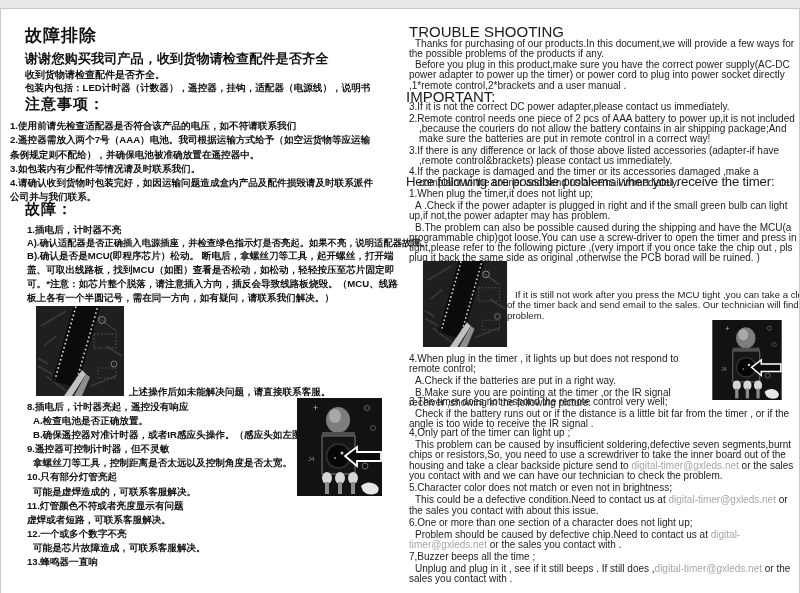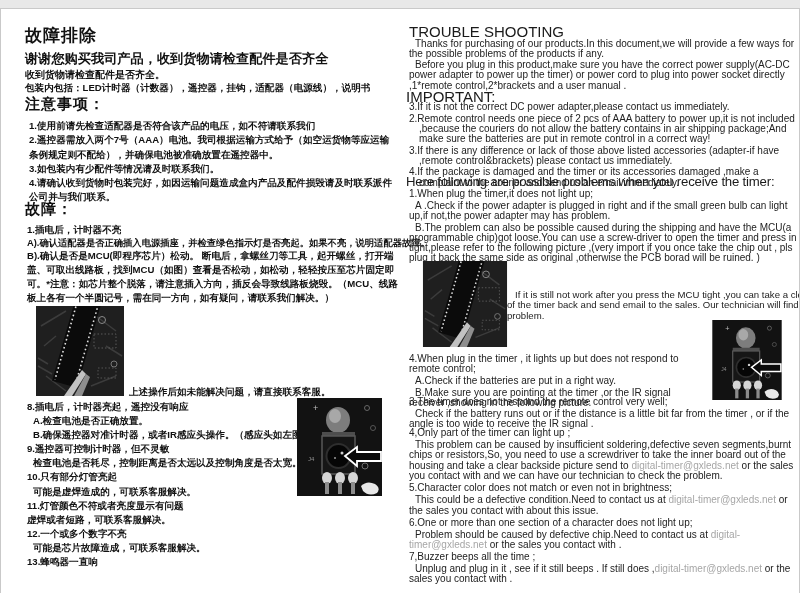--- a/index.html
+++ b/index.html
@@ -39,21 +39,21 @@
 <body>
 
 <div id="page">
 
   <div class="abs cn l-title l-line" style="left:24px;top:15px;">故障排除</div>
   <div class="abs cn l-greet l-line" style="left:24px;top:41px;">谢谢您购买我司产品，收到货物请检查配件是否齐全</div>
   <div class="abs cn l-sub l-line" style="left:24px;top:59px;">收到货物请检查配件是否齐全。</div>
   <div class="abs cn l-pack l-line" style="left:24px;top:72.5px;">包装内包括：LED计时器（计数器），遥控器，挂钩，适配器（电源线），说明书</div>
   <div class="abs cn l-h2 l-line" style="left:24px;top:86px;">注意事项：</div>
 
-  <div class="abs cn l-body" style="left:28px;top:110px;width:368px;">
+  <div class="abs cn l-body" style="left:9px;top:110px;width:368px;">
     <div>1.使用前请先检查适配器是否符合该产品的电压，如不符请联系我们</div>
     <div>2.遥控器需放入两个7号（AAA）电池。我司根据运输方式给予（如空运货物等应运输条例规定则不配给），并确保电池被准确放置在遥控器中。</div>
     <div>3.如包装内有少配件等情况请及时联系我们。</div>
     <div>4.请确认收到货物时包装完好，如因运输问题造成盒内产品及配件损毁请及时联系派件公司并与我们联系。</div>
   </div>
 
   <div class="abs cn l-h2 l-line" style="left:24px;top:191px;">故障：</div>
   <div class="abs cn l-body l-line" style="left:26px;top:214px;">1.插电后，计时器不亮</div>
   <div class="abs cn l-body l-line" style="left:26px;top:227px;font-size:9.3px;">A).确认适配器是否正确插入电源插座，并检查绿色指示灯是否亮起。如果不亮，说明适配器故障。</div>
   <div class="abs cn l-body" style="left:26px;top:240px;width:374px;line-height:14px;">B).确认是否是MCU(即程序芯片）松动。 断电后，拿螺丝刀等工具，起开螺丝，打开端盖、可取出线路板，找到MCU（如图）查看是否松动，如松动，轻轻按压至芯片固定即可。*注意：如芯片整个脱落，请注意插入方向，插反会导致线路板烧毁。（MCU、线路板上各有一个半圆记号，需在同一方向，如有疑问，请联系我们解决。）</div>
@@ -74,21 +74,21 @@
     <polygon points="38,90 50,68 54,71 46,90" fill="#8e8e8e"></polygon>
   </svg>
 
   <div class="abs cn l-body l-line" style="left:128px;top:376px;">上述操作后如未能解决问题，请直接联系客服。</div>
 
   <div class="abs cn l-body faults" style="left:26px;top:391px;line-height:14.1px;">
     <div class="row">8.插电后，计时器亮起，遥控没有响应</div>
     <div class="row l-ind">A.检查电池是否正确放置。</div>
     <div class="row l-ind">B.确保遥控器对准计时器，或者IR感应头操作。（感应头如左图）</div>
     <div class="row">9.遥控器可控制计时器，但不灵敏</div>
-    <div class="row l-ind">检查电池是否耗尽，控制距离是否太远以及控制角度是否太宽。</div>
+    <div class="row l-ind">拿螺丝刀等工具，控制距离是否太远以及控制角度是否太宽。</div>
     <div class="row">10.只有部分灯管亮起</div>
     <div class="row l-ind">可能是虚焊造成的，可联系客服解决。</div>
     <div class="row">11.灯管颜色不符或者亮度显示有问题</div>
     <div class="row">虚焊或者短路，可联系客服解决。</div>
     <div class="row">12.一个或多个数字不亮</div>
     <div class="row l-ind">可能是芯片故障造成，可联系客服解决。</div>
     <div class="row">13.蜂鸣器一直响</div>
   </div>
 
   <svg class="abs photo" style="left:296px;top:389px;" width="85" height="98" viewBox="0 0 85 98">

